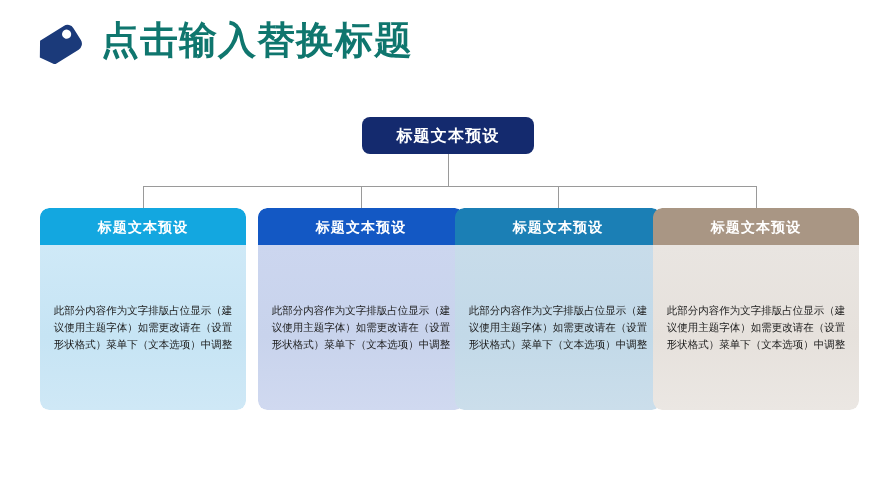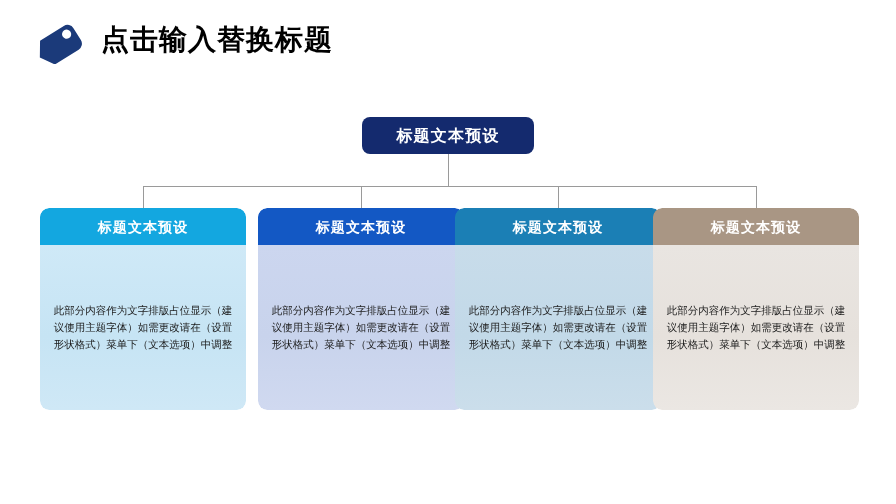--- a/index.html
+++ b/index.html
@@ -24,23 +24,23 @@
     align-items: center;
     gap: 10px;
   }
   #tag-icon {
     width: 58px;
     height: 48px;
     display: block;
     flex: none;
   }
   #page-title-text {
-    font-size: 28px;
+    font-size: 38px;
     font-weight: bold;
-    color: #000000;
+    color: #0f766e;
     letter-spacing: 1px;
     line-height: 1;
     white-space: nowrap;
   }
 
   
   #connector-svg {
     position: absolute;
     left: 0;
     top: 0;

